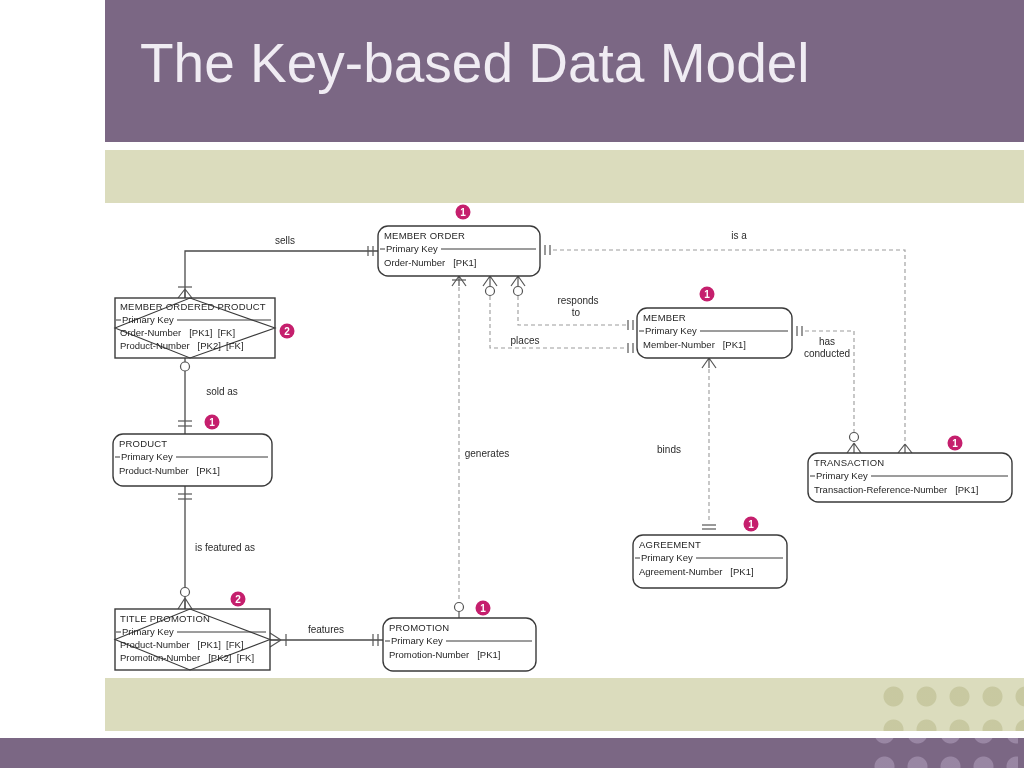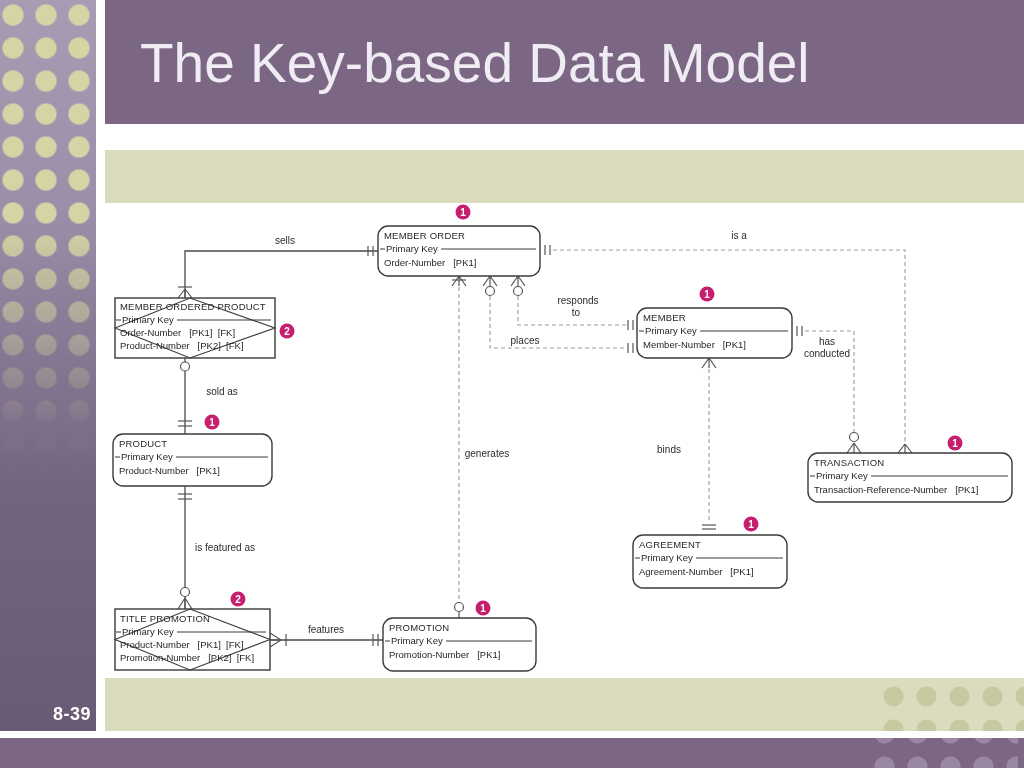--- a/index.html
+++ b/index.html
@@ -16,21 +16,21 @@
     background-size:100% 100%, 33px 33px, 100% 100%;
     background-position:0 0, -3.5px -1.5px, 0 0;
     background-repeat:no-repeat, repeat, no-repeat;
   }
   .page-number{
     position:absolute;right:5px;bottom:6px;
     color:#ffffff;font-size:18px;font-weight:bold;letter-spacing:.5px;
   }
 
   .header{
-    position:absolute;left:105px;top:0;width:919px;height:124px;
+    position:absolute;left:105px;top:0;width:919px;height:142px;
     background:#7b6784;
   }
   .header .title{
     position:absolute;left:35px;top:33px;
     color:#f0ecf3;font-size:55px;line-height:1.1;font-weight:400;letter-spacing:0;
     white-space:nowrap;
   }
 
   .band-cream-top{position:absolute;left:105px;top:150px;width:919px;height:53px;background:#dbdcbd;}
   .diagram-area{position:absolute;left:105px;top:203px;width:919px;height:475px;background:#ffffff;}
@@ -60,23 +60,20 @@
   .glyph-circle{stroke:#555555;stroke-width:1.2;fill:#ffffff;}
   .rel-label{font:10px "Liberation Sans",sans-serif;fill:#2b2b2b;text-anchor:middle;}
   .badge-circle{fill:#c51f6d;}
   .badge-num{font:bold 10px "Liberation Sans",sans-serif;fill:#ffffff;text-anchor:middle;}
 </style>
 </head>
 <body>
 
 <div class="slide">
 
-  <div class="sidebar">
-    <div class="page-number">8-39</div>
-  </div>
 
   <div class="header">
     <div class="title">The Key-based Data Model</div>
   </div>
 
   <div class="band-cream-top"></div>
 
   <div class="diagram-area">
     <svg width="919" height="475" viewBox="0 0 919 475">
 

